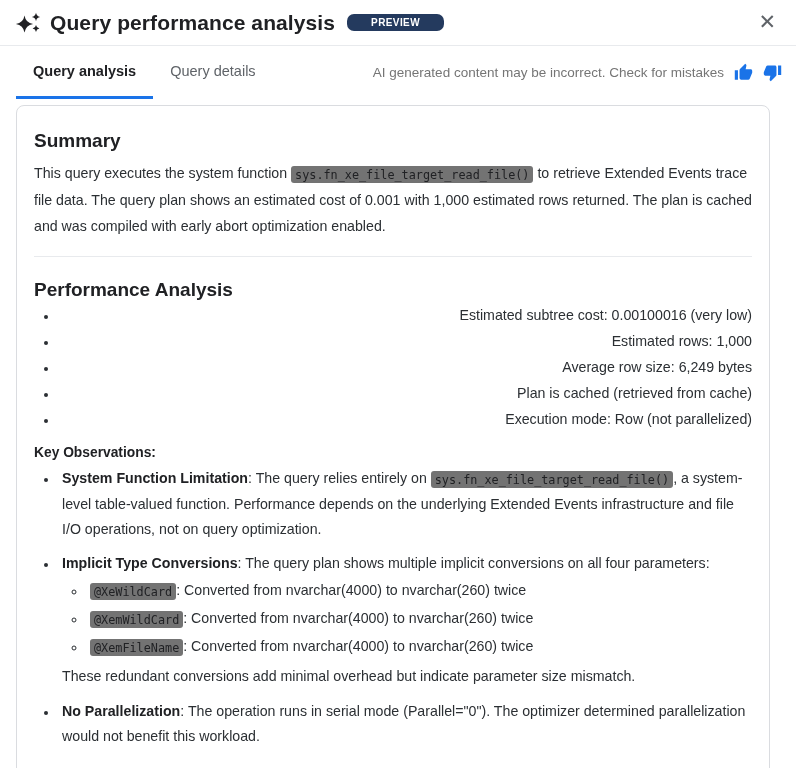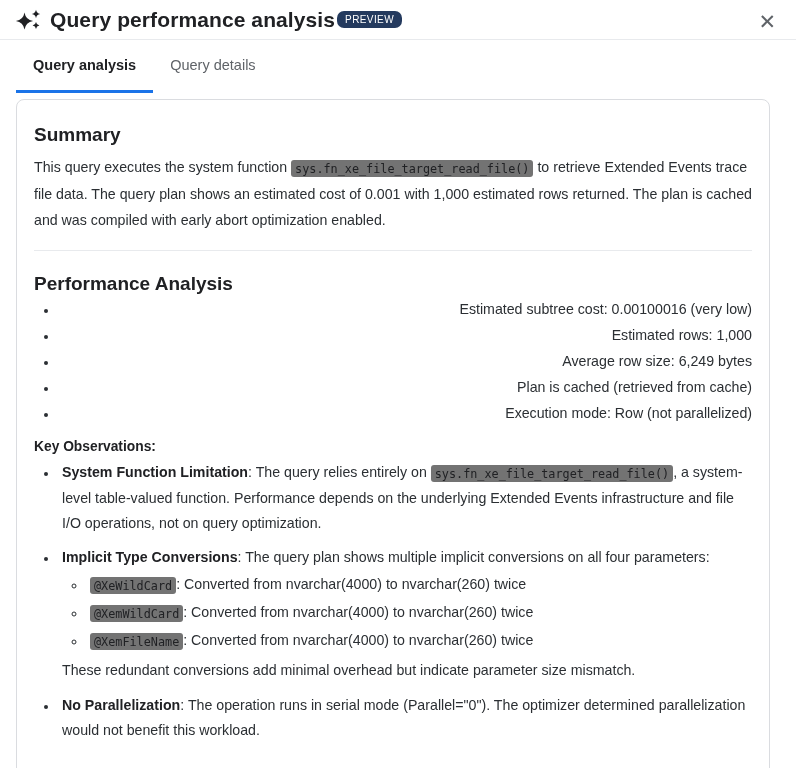--- a/index.html
+++ b/index.html
@@ -9,29 +9,29 @@
     overflow: hidden;
     background: #ffffff;
     font-family: "Liberation Sans", "DejaVu Sans", sans-serif;
     color: #202124;
   }
   
   .header {
     display: flex; align-items: center;
     padding: 9px 16px 9px 14px;
     border-bottom: 1px solid #e8eaed;
-    height: 40px;
+    height: 46px;
   }
   .sparkle { width: 28px; height: 28px; margin-right: 8px; flex: 0 0 auto; }
   .title { font-size: 21px; font-weight: 700; letter-spacing: 0.1px; }
   .badge {
-    margin-left: 2px;
+    margin-left: 12px;
     background: #243a5e; color: #ffffff;
-    font-size: 10px; font-weight: 400; letter-spacing: 0.4px;
-    padding: 4px 8px 3px; border-radius: 7px;
+    font-size: 10px; font-weight: 700; letter-spacing: 0.4px;
+    padding: 4px 24px 3px; border-radius: 7px;
     line-height: 1;
   }
   .close-btn {
     margin-left: auto;
     background: none; border: none; cursor: pointer;
     font-size: 21px; line-height: 1; color: #5f6368;
     padding: 2px 4px; font-weight: 400;
     align-self: flex-start;
   }
   
@@ -126,20 +126,33 @@
   <span class="title">Query performance analysis</span>
   <span class="badge">PREVIEW</span>
   <button class="close-btn">
     <span>✕</span>
   </button>
 </div>
 
 <div class="tabbar">
   <button class="tab active">Query analysis</button>
   <button class="tab">Query details</button>
+  <div class="disclaimer-wrap">
+    <span class="disclaimer">AI generated content may be incorrect. Check for mistakes</span>
+    <button class="thumb-btn">
+      <svg viewBox="0 0 24 24" aria-hidden="true">
+        <path d="M1 21h4V9H1v12zM23 10c0-1.1-.9-2-2-2h-6.31l.95-4.57.03-.32c0-.41-.17-.79-.44-1.06L14.17 1 7.59 7.59C7.22 7.95 7 8.45 7 9v10c0 1.1.9 2 2 2h9c.83 0 1.54-.5 1.84-1.22l3.02-7.05c.09-.23.14-.47.14-.73v-2z"></path>
+      </svg>
+    </button>
+    <button class="thumb-btn">
+      <svg viewBox="0 0 24 24" aria-hidden="true">
+        <path d="M15 3H6c-.83 0-1.54.5-1.84 1.22l-3.02 7.05c-.09.23-.14.47-.14.73v2c0 1.1.9 2 2 2h6.31l-.95 4.57-.03.32c0 .41.17.79.44 1.06L9.83 23l6.59-6.59c.36-.36.58-.86.58-1.41V5c0-1.1-.9-2-2-2zm4 0v12h4V3h-4z"></path>
+      </svg>
+    </button>
+  </div>
 </div>
 
 <div class="panel">
 
   <h2>Summary</h2>
   <p class="body-text">This query executes the system function <code class="icode">sys.fn_xe_file_target_read_file()</code> to retrieve Extended Events trace file data. The query plan shows an estimated cost of 0.001 with 1,000 estimated rows returned. The plan is cached and was compiled with early abort optimization enabled.</p>
 
   <hr class="divider">
 
   <h2>Performance Analysis</h2>

